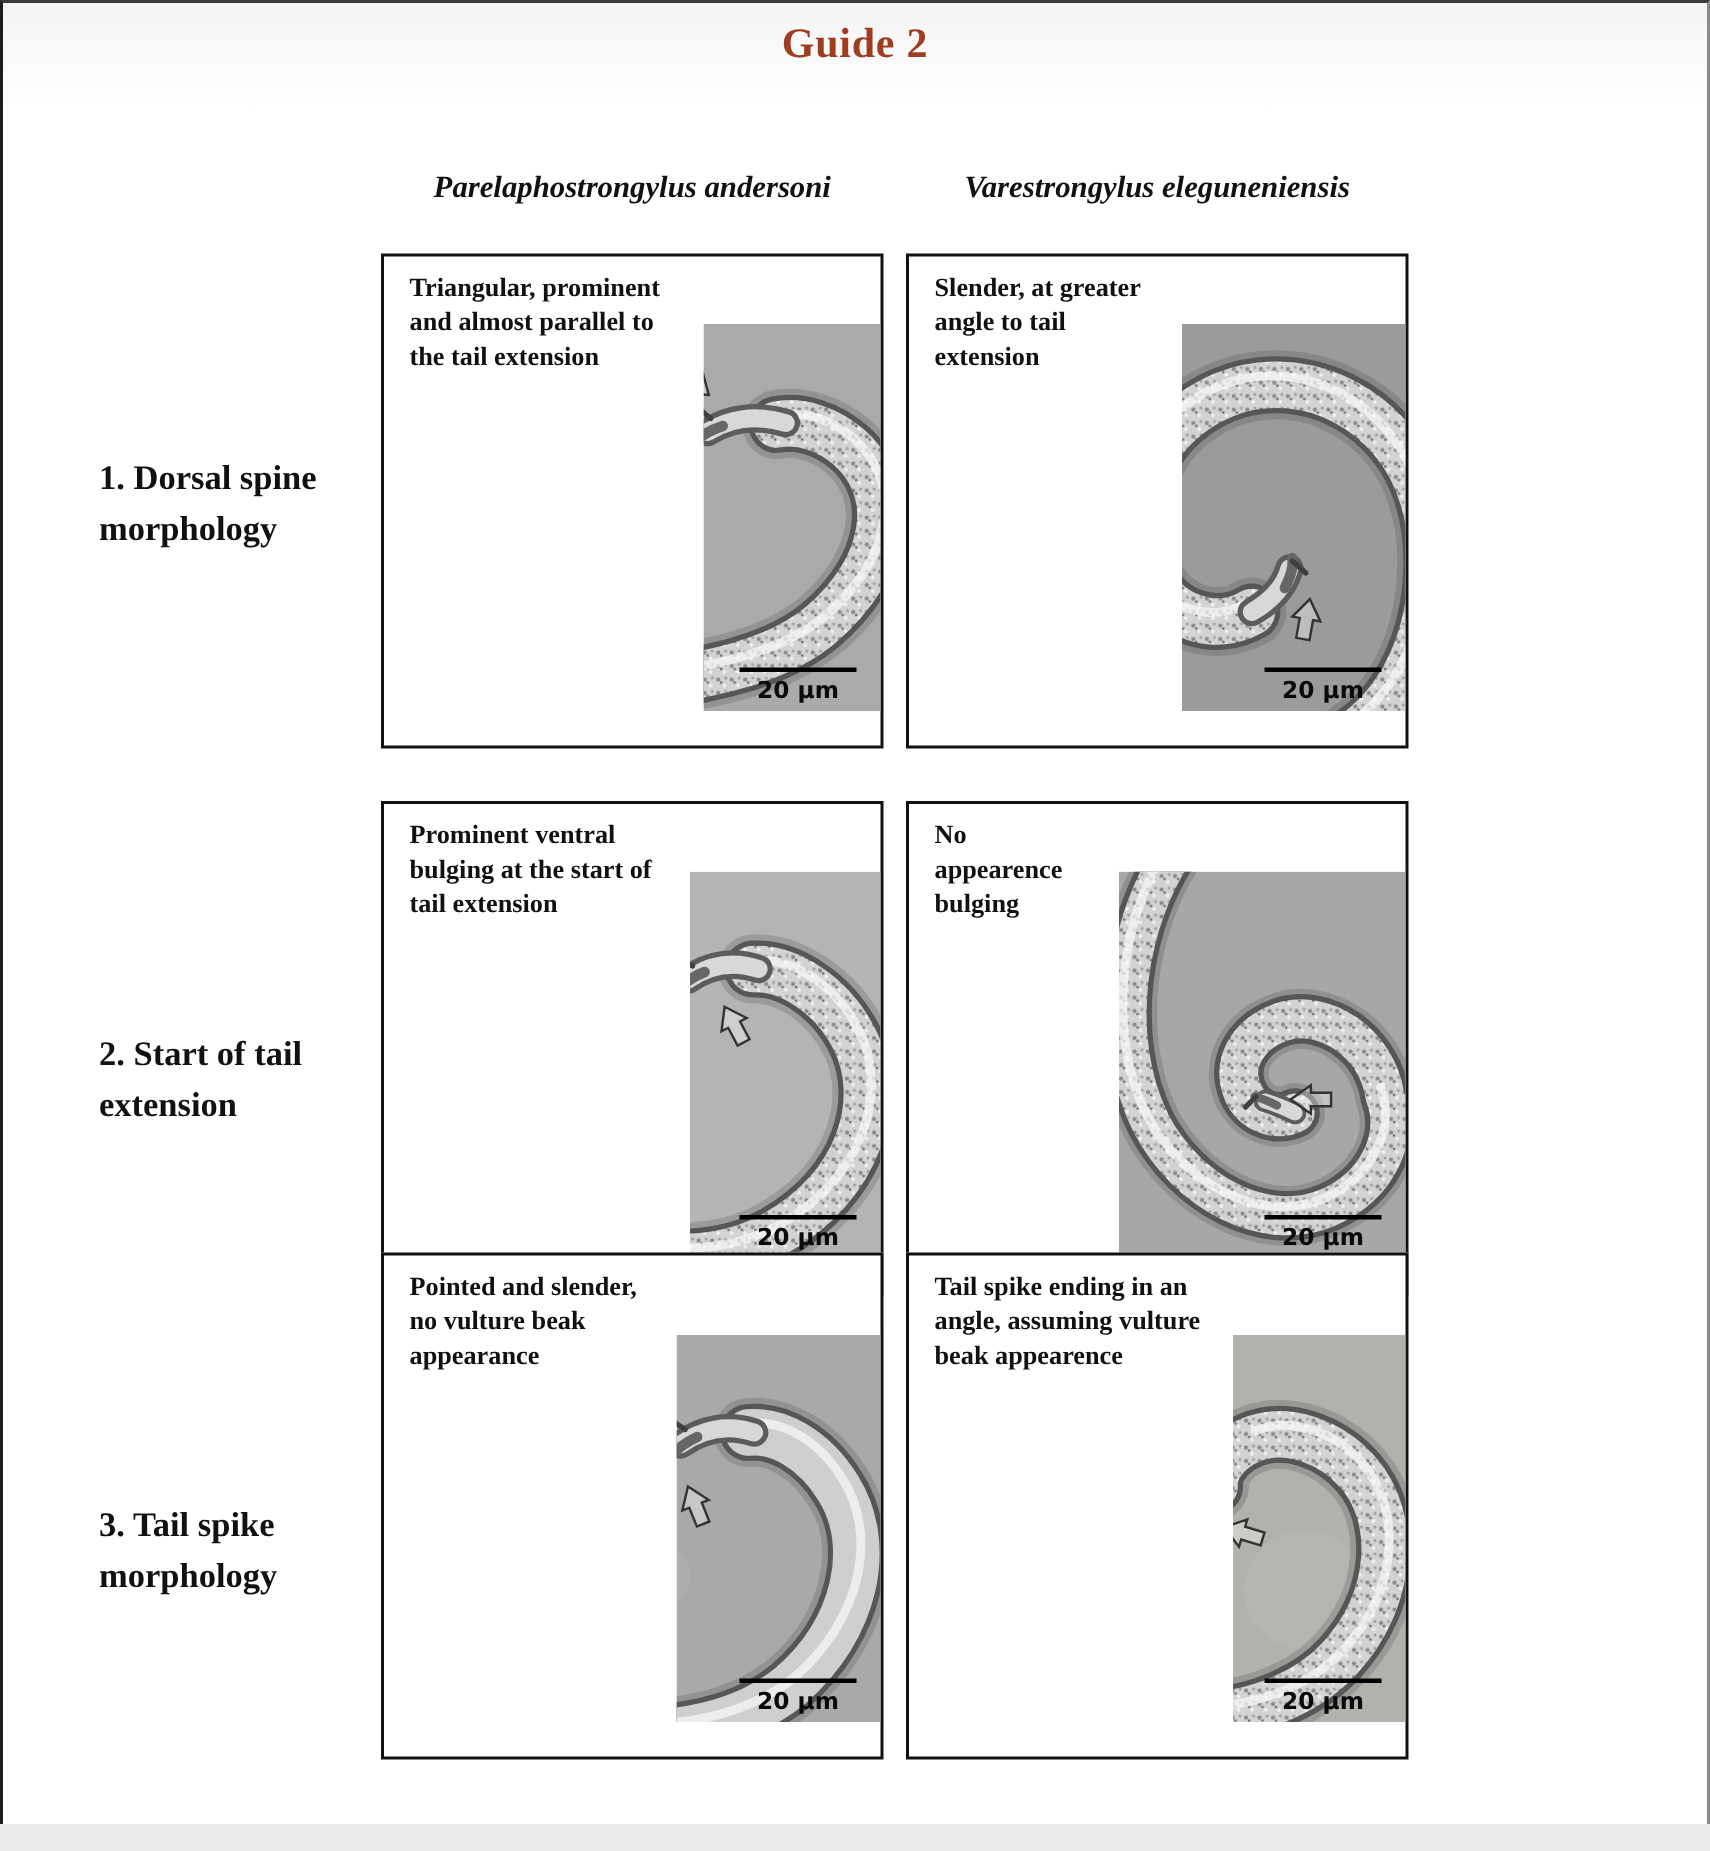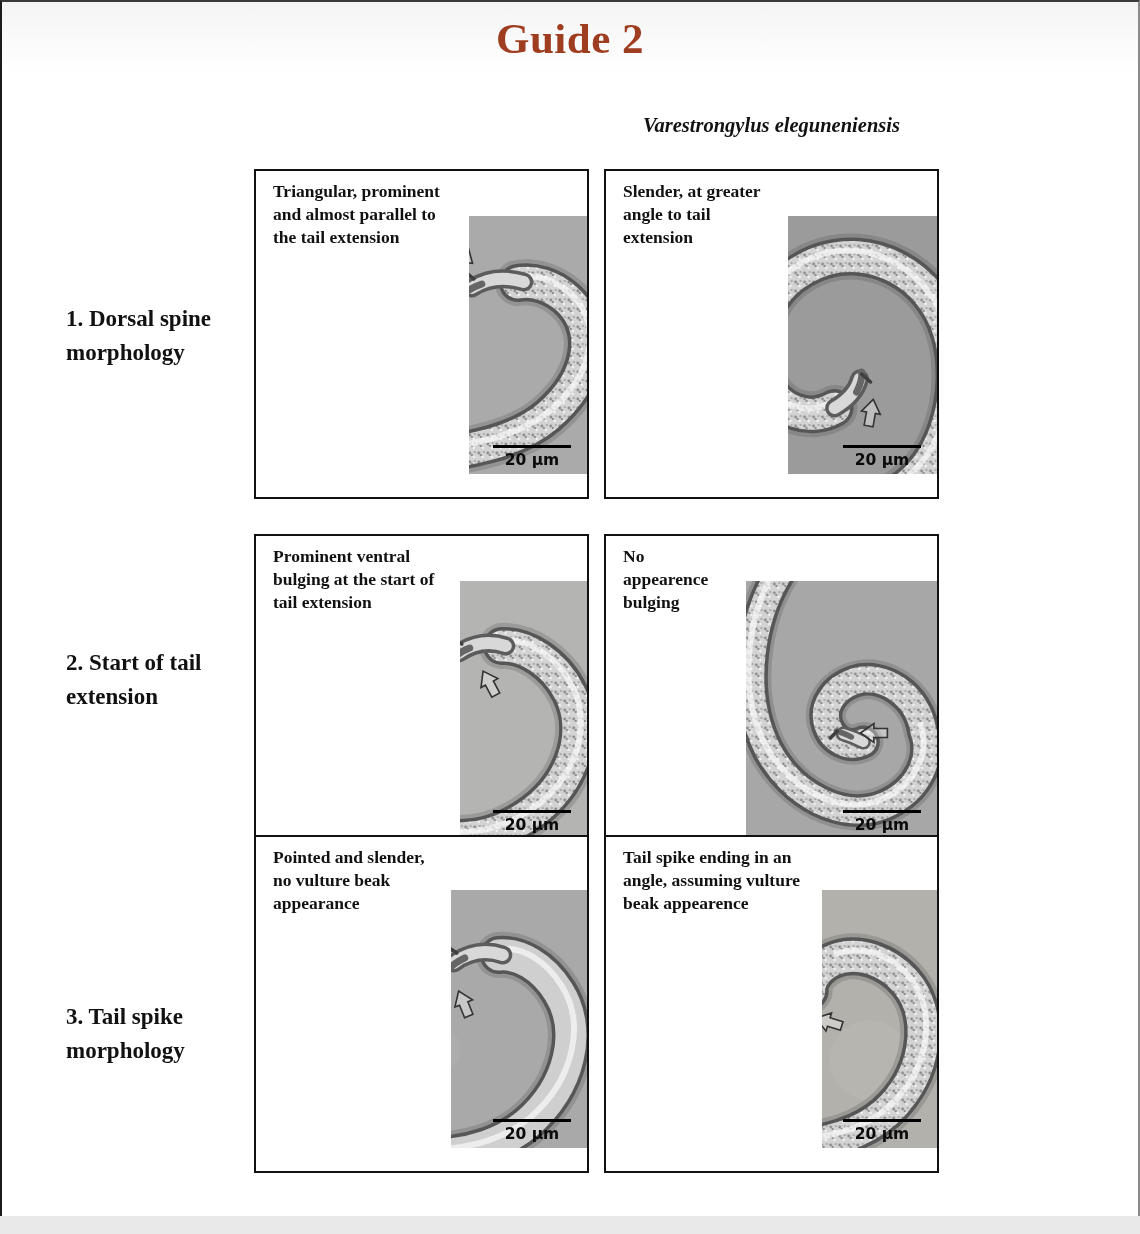--- a/index.html
+++ b/index.html
@@ -4,32 +4,32 @@
 <style>
   html,body{margin:0;padding:0;background:#e9e9e9;}
   .page{
     position:relative;width:1140px;height:1216px;box-sizing:border-box;
     background:linear-gradient(#f4f4f4,#ffffff 70px);
     border-left:2px solid #1c1c1c;border-top:2px solid #3a3a3a;border-right:2px solid #8a8a8a;
     font-family:"Liberation Serif", serif;color:#111;
   }
   .title{
     position:absolute;top:12px;left:0;right:0;text-align:center;
-    font-size:43px;font-weight:bold;color:#9e3d1f;letter-spacing:.5px;
+    font-size:28px;font-weight:bold;color:#9e3d1f;letter-spacing:.5px;
   }
   .colhead{
     position:absolute;top:112px;width:335px;text-align:center;
     font-size:20.5px;font-weight:bold;font-style:italic;
   }
   .colhead.c1{left:252px;} .colhead.c2{left:602px;}
   .rowlabel{
     position:absolute;left:64px;width:192px;
     font-size:23px;font-weight:bold;line-height:34px;
   }
-  .rl1{top:300px;} .rl2{top:644px;} .rl3{top:998px;}
+  .rl1{top:300px;} .rl2{top:684px;} .rl3{top:998px;}
   .cell{
     position:absolute;width:335px;box-sizing:border-box;border:2px solid #111;
     background:#fff;display:flex;flex-direction:row;
   }
   .r1{top:167px;height:330px;} .r2{top:532px;height:330px;} .r3{top:833px;height:338px;}
   .c1{left:252px;} .c2{left:602px;}
   .caption{
     padding:9px 14px 4px 17px;font-size:17.5px;font-weight:bold;line-height:1.32;
   }
   .micro{
@@ -68,20 +68,21 @@
     <g id="oarr">
         <path d="M0 -4.5 L13.5 -4.5 L13.5 -9.5 L27 0 L13.5 9.5 L13.5 4.5 L0 4.5 Z"></path>
       </g>
   </defs>
 </svg>
 
 <div class="page">
 
   <div class="title">Guide 2</div>
 
+  <div class="colhead c1">Parelaphostrongylus andersoni</div>
   <div class="colhead c2">Varestrongylus eleguneniensis</div>
 
   <div class="rowlabel rl1">1. Dorsal spine morphology</div>
   <div class="rowlabel rl2">2. Start of tail extension</div>
   <div class="rowlabel rl3">3. Tail spike morphology</div>
 
   <div class="cell r1 c1">
     <div class="caption">Triangular, prominent and almost parallel to the tail extension</div>
     <div class="micro">
       <svg viewBox="0 0 300 258" preserveAspectRatio="xMidYMid slice">

